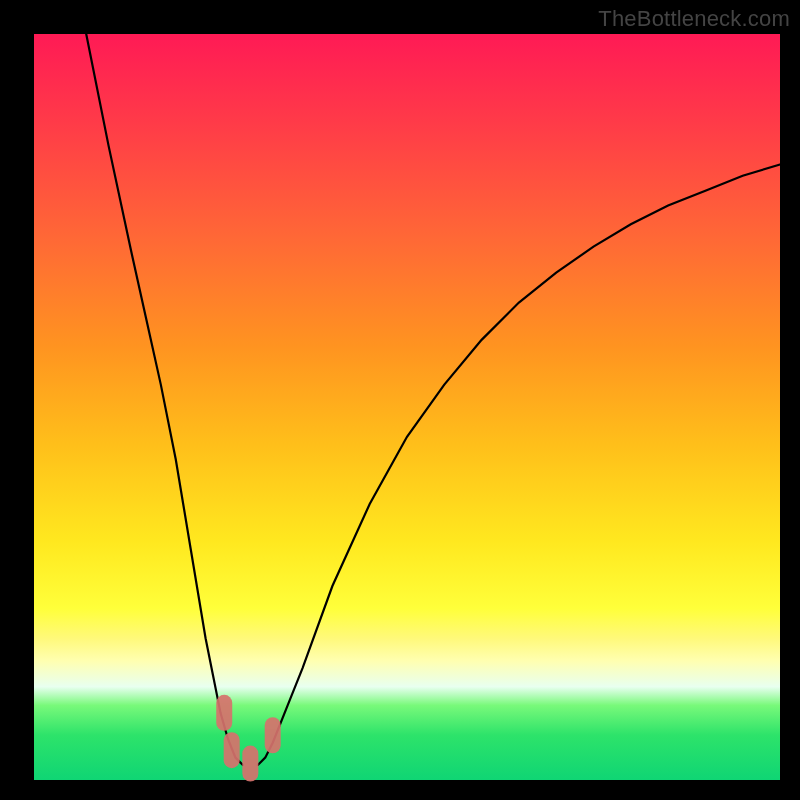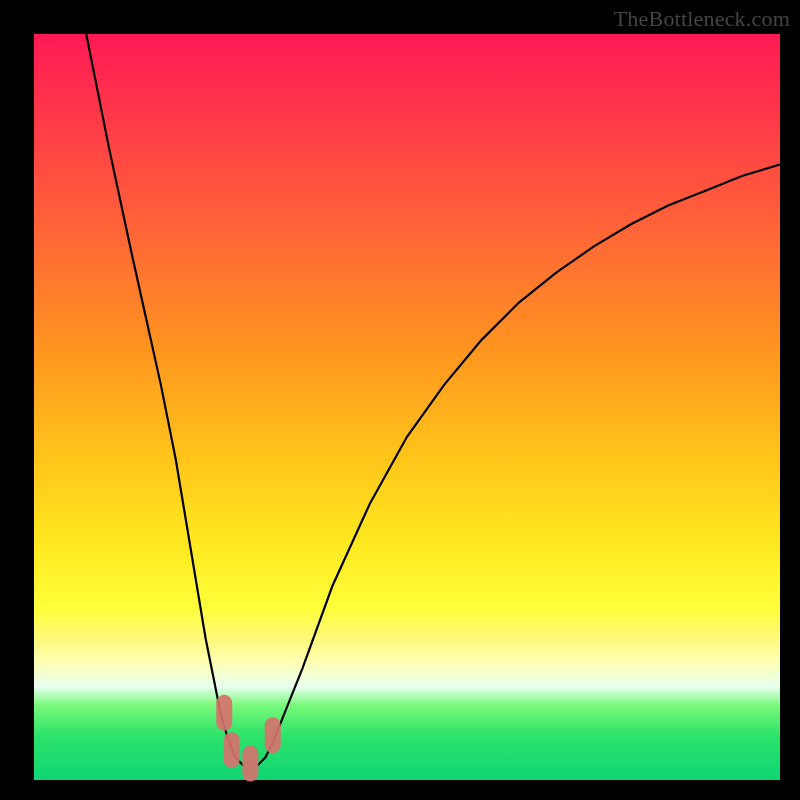--- a/index.html
+++ b/index.html
@@ -13,21 +13,20 @@
   }
   .watermark {
     position: absolute;
     top: 6px;
     right: 10px;
     color: #444;
     font-size: 22px;
     font-weight: 500;
     letter-spacing: 0.2px;
     z-index: 5;
-    font-family: Liberation Serif, serif;
   }
   .plot-area {
     position: absolute;
     left: 34px;
     top: 34px;
     width: 746px;
     height: 746px;
     background: linear-gradient(
       to bottom,
       #ff1a55 0%,

